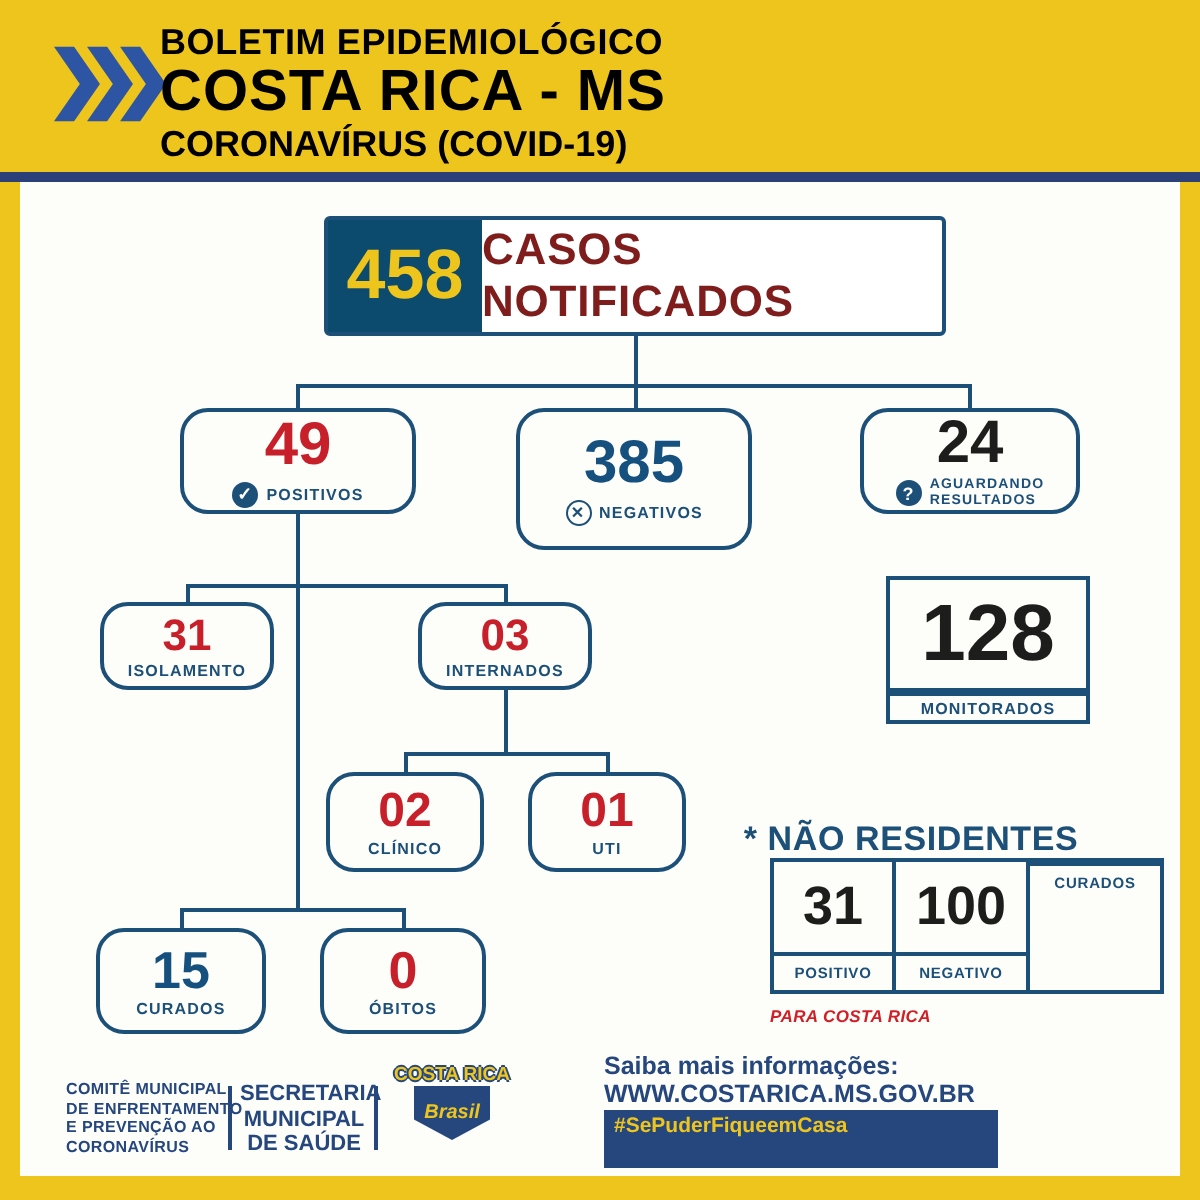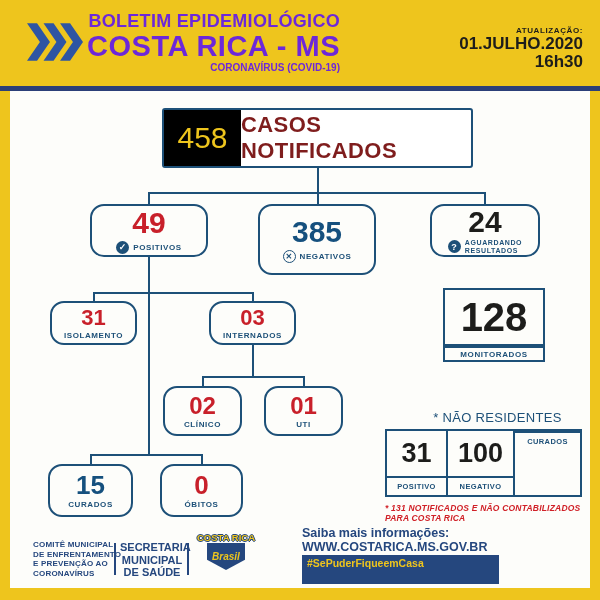--- a/index.html
+++ b/index.html
@@ -1,23 +1,23 @@
 <!DOCTYPE html>
 <html><head>
 <meta charset="utf-8">
 <style>
   html,body{margin:0;padding:0;background:#888;}
   #stage{position:relative;width:600px;height:600px;background:#eec51d;overflow:hidden;
          font-family:"Liberation Sans",sans-serif;-webkit-font-smoothing:antialiased;}
   
   #chevrons{position:absolute;left:27px;top:16px;}
-  .hdr-title{position:absolute;left:80px;top:11px;width:260px;text-align:right;color:#6d28d9;}
+  .hdr-title{position:absolute;left:80px;top:11px;width:260px;text-align:left;color:#000000;}
   .t1{font-size:18px;font-weight:bold;letter-spacing:.3px;}
   .t2{font-size:29px;font-weight:bold;letter-spacing:.5px;margin-top:-2px;}
-  .t3{font-size:10px;font-weight:bold;margin-top:-1px;}
+  .t3{font-size:18px;font-weight:bold;margin-top:-1px;}
   .hdr-update{position:absolute;right:17px;top:26px;text-align:right;color:#1d1d1b;}
   .u1{font-size:8px;font-weight:bold;letter-spacing:.6px;}
   .u2,.u3{font-size:17px;font-weight:bold;line-height:18px;}
   #hdr-divider{position:absolute;left:0;top:86px;width:600px;height:5px;background:#2b3f78;}
   
   #panel{position:absolute;left:10px;top:91px;width:580px;height:497px;background:#fdfdfa;}
   .line{position:absolute;background:#1d5078;}
   
   .rbox{position:absolute;border:2px solid #1d5078;border-radius:14px;background:#fdfdfa;
         display:flex;flex-direction:column;align-items:center;justify-content:center;box-sizing:border-box;}
@@ -26,37 +26,37 @@
   .lblrow{display:flex;align-items:center;justify-content:center;margin-top:3px;
           font-size:8px;font-weight:bold;color:#1d5078;letter-spacing:.6px;}
   .ic-fill{width:13px;height:13px;border-radius:50%;background:#1d5078;color:#fff;font-size:9px;
            font-weight:bold;display:inline-flex;align-items:center;justify-content:center;margin-right:4px;flex:none;}
   .ic-ring{width:13px;height:13px;border-radius:50%;border:1.5px solid #1d5078;color:#1d5078;font-size:8px;
            font-weight:bold;display:inline-flex;align-items:center;justify-content:center;margin-right:4px;
            box-sizing:border-box;flex:none;}
   
   #box458{position:absolute;left:152px;top:17px;width:311px;height:60px;border:2px solid #1d5078;
           border-radius:3px;background:#fff;display:flex;box-sizing:border-box;}
-  #box458 .b-left{width:77px;background:#000000;color:#eec51d;display:flex;align-items:center;
-          justify-content:center;font-size:30px;font-weight:normal;}
+  #box458 .b-left{width:77px;background:#0c4a6e;color:#eec51d;display:flex;align-items:center;
+          justify-content:center;font-size:35px;font-weight:bold;}
   #box458 .b-right{flex:1;display:flex;align-items:center;justify-content:center;font-size:22px;
           font-weight:bold;color:#7f1d1d;letter-spacing:.4px;}
   
   .sq{position:absolute;border:2px solid #1d5078;background:#fdfdfa;display:flex;align-items:center;
       justify-content:center;box-sizing:border-box;}
   
   #nrt{position:absolute;left:375px;top:338px;display:flex;}
   .nrc{border:2px solid #1d5078;margin-left:-2px;width:69px;box-sizing:border-box;background:#fdfdfa;}
   .nrc:first-child{margin-left:0;width:63px;}
   .nrc .v{height:45px;display:flex;align-items:center;justify-content:center;font-size:27px;
           font-weight:bold;color:#1d1d1b;}
   .nrc .l{border-top:2px solid #1d5078;height:17px;display:flex;align-items:center;justify-content:center;
           font-size:7.5px;font-weight:bold;color:#1d5078;letter-spacing:.4px;}
-  #nr-title{position:absolute;left:386px;top:319px;width:203px;text-align:center;color:#1d5078;
-            font-size:13px;font-weight:normal;letter-spacing:.3px;}
+  #nr-title{position:absolute;left:344px;top:319px;width:203px;text-align:center;color:#1d5078;
+            font-size:17px;font-weight:bold;letter-spacing:.3px;}
   #nr-note{position:absolute;left:375px;top:412px;width:200px;color:#d02027;font-size:8.5px;
            font-style:italic;font-weight:bold;line-height:10px;letter-spacing:.2px;}
   
   #f-com{position:absolute;left:23px;top:449px;color:#25477e;font-size:8px;font-weight:bold;
          line-height:9.5px;letter-spacing:.2px;}
   .f-div{position:absolute;top:452px;width:2px;height:32px;background:#25477e;}
   #f-sec{position:absolute;left:110px;top:450px;width:64px;text-align:center;color:#25477e;
          font-size:11px;font-weight:bold;line-height:12.5px;}
   #f-logo{position:absolute;left:183px;top:441px;width:66px;text-align:center;}
   .logo-top{font-size:9.5px;font-weight:bold;color:#eec51d;letter-spacing:0;
@@ -80,25 +80,20 @@
     <polygon points="23,0 37,0 55,26 37,52 23,52 41,26" fill="#2e55a3"></polygon>
     <polygon points="46,0 60,0 78,26 60,52 46,52 64,26" fill="#2e55a3"></polygon>
   </svg>
 
   <div class="hdr-title">
     <div class="t1">BOLETIM EPIDEMIOLÓGICO</div>
     <div class="t2">COSTA RICA - MS</div>
     <div class="t3">CORONAVÍRUS (COVID-19)</div>
   </div>
 
-  <div class="hdr-update">
-    <div class="u1">ATUALIZAÇÃO:</div>
-    <div class="u2">01.JULHO.2020</div>
-    <div class="u3">16h30</div>
-  </div>
 
   <div id="hdr-divider"></div>
 
   <div id="panel">
 
     <div id="box458">
       <div class="b-left">458</div>
       <div class="b-right">CASOS NOTIFICADOS</div>
     </div>
 
@@ -208,21 +203,20 @@
       <div class="nrc">
         <div class="v">100</div>
         <div class="l">NEGATIVO</div>
       </div>
       <div class="nrc">
         <div class="l">CURADOS</div>
       </div>
     </div>
 
     <div id="nr-note">
-      <span style="display:block;">* 131 NOTIFICADOS E NÃO CONTABILIZADOS</span>
       <span style="display:block;">PARA COSTA RICA</span>
     </div>
 
     <div id="f-com">
       <span style="display:block;">COMITÊ MUNICIPAL</span>
       <span style="display:block;">DE ENFRENTAMENTO</span>
       <span style="display:block;">E PREVENÇÃO AO</span>
       <span style="display:block;">CORONAVÍRUS</span>
     </div>
 

